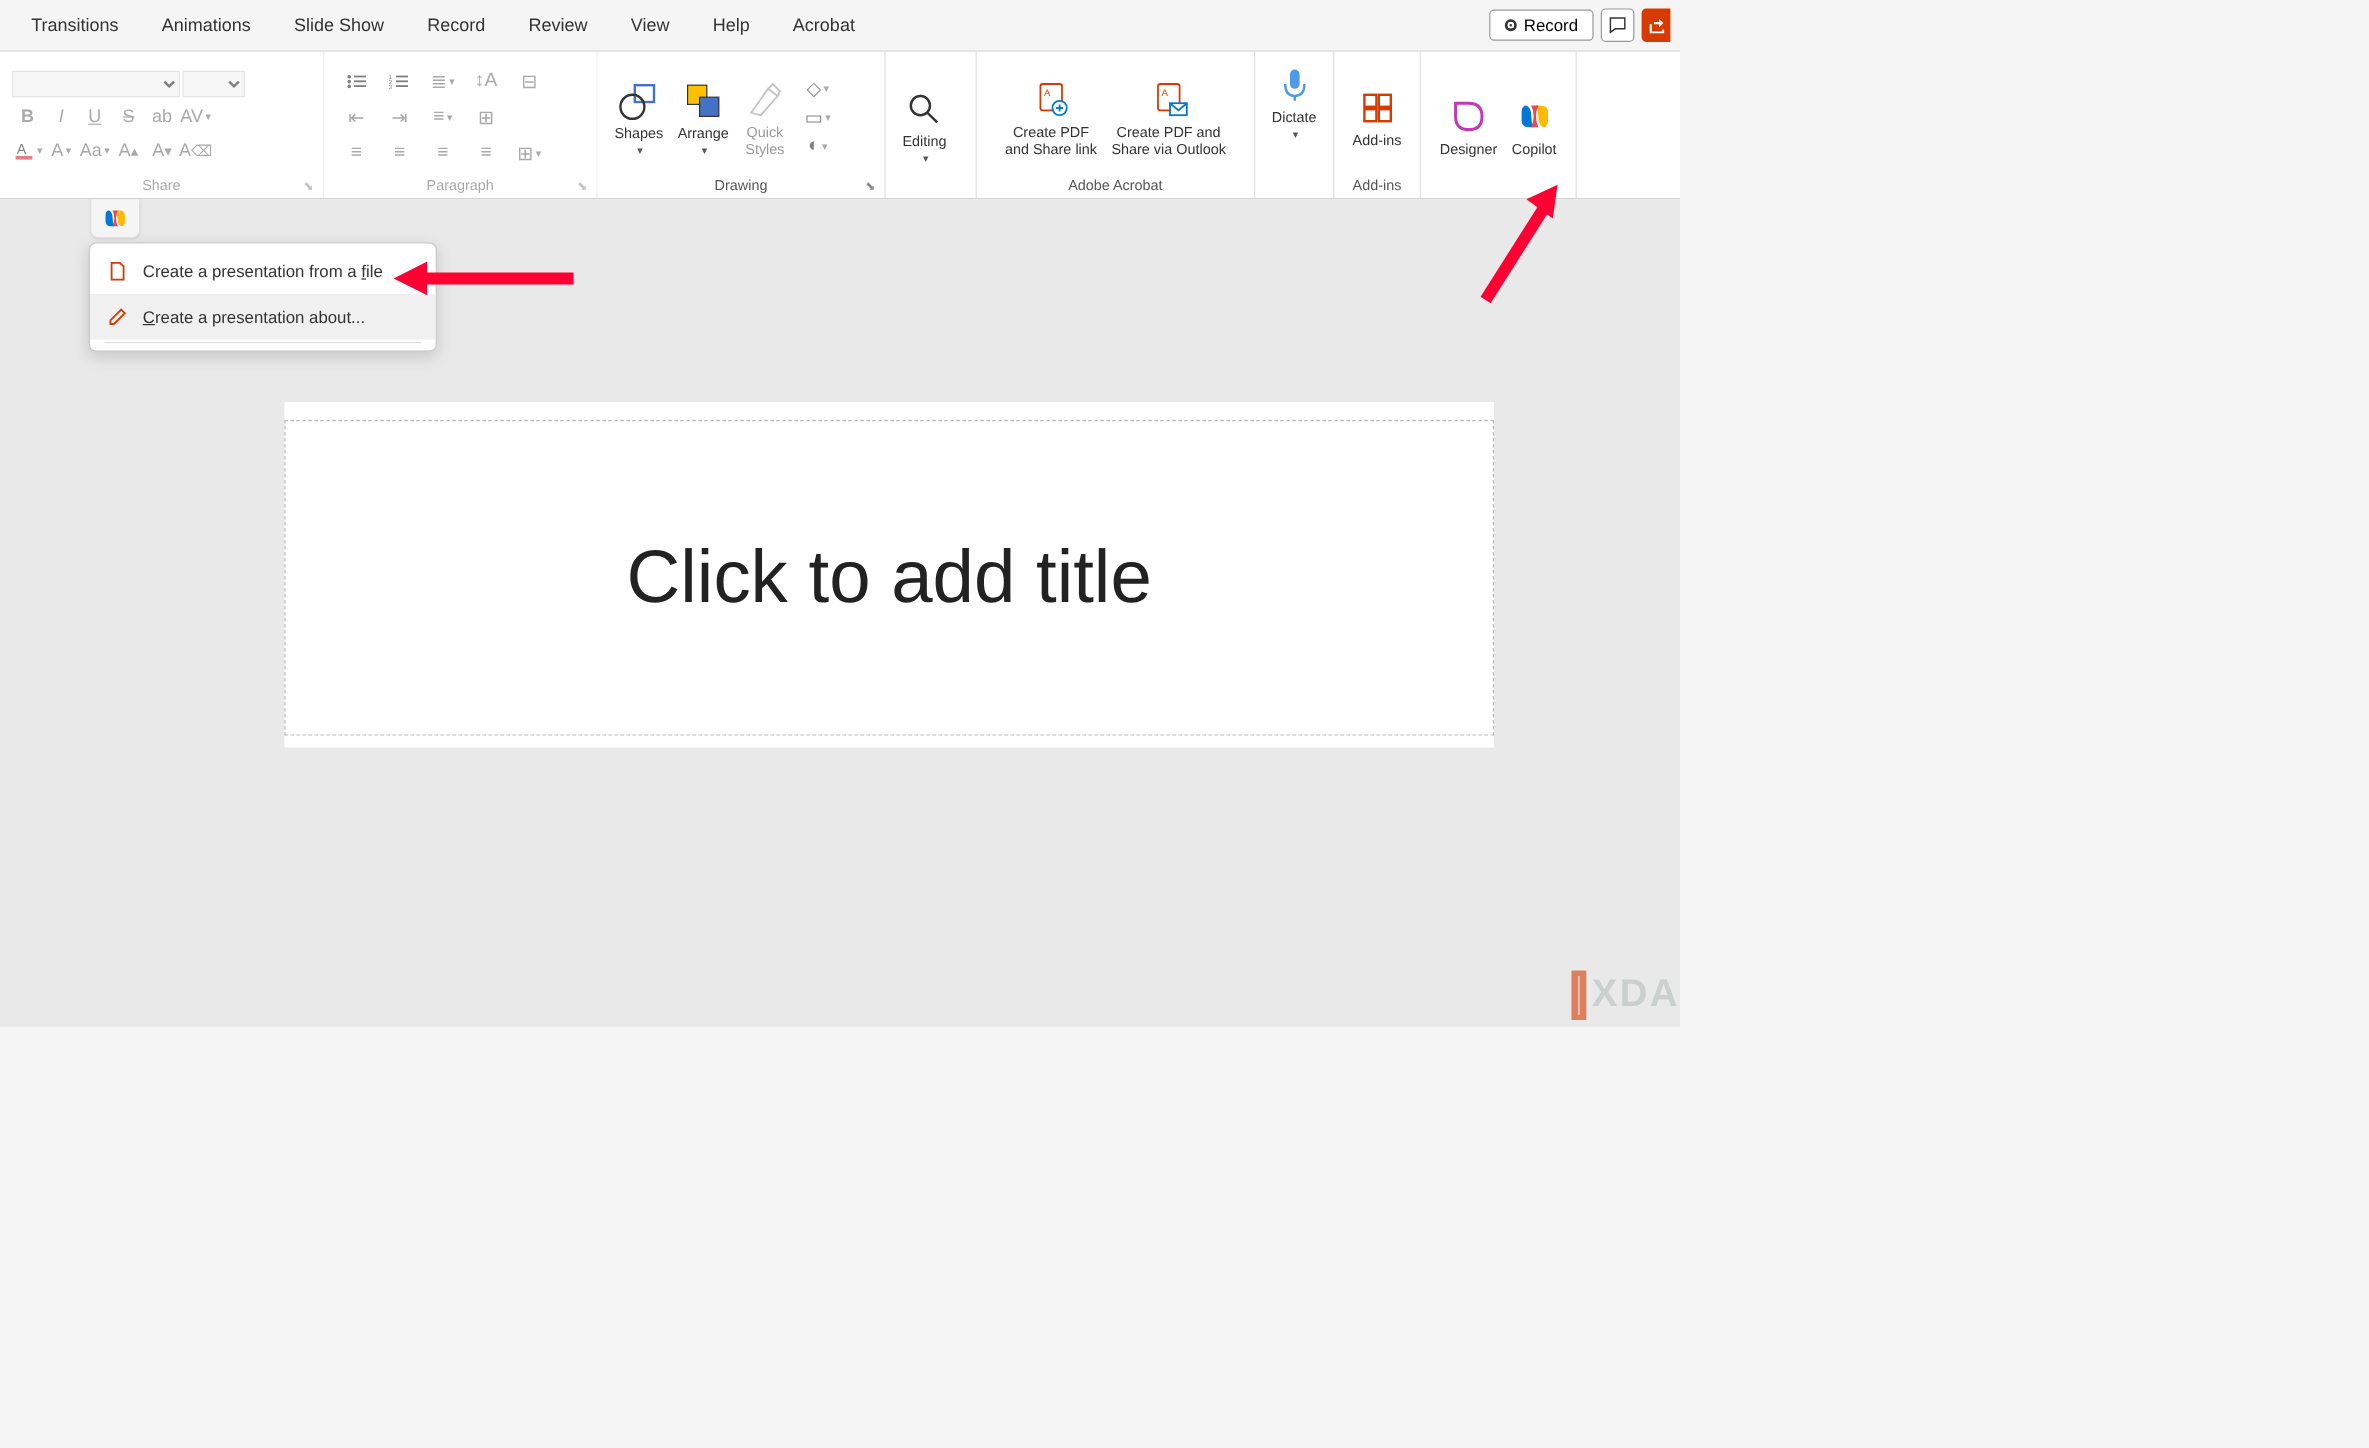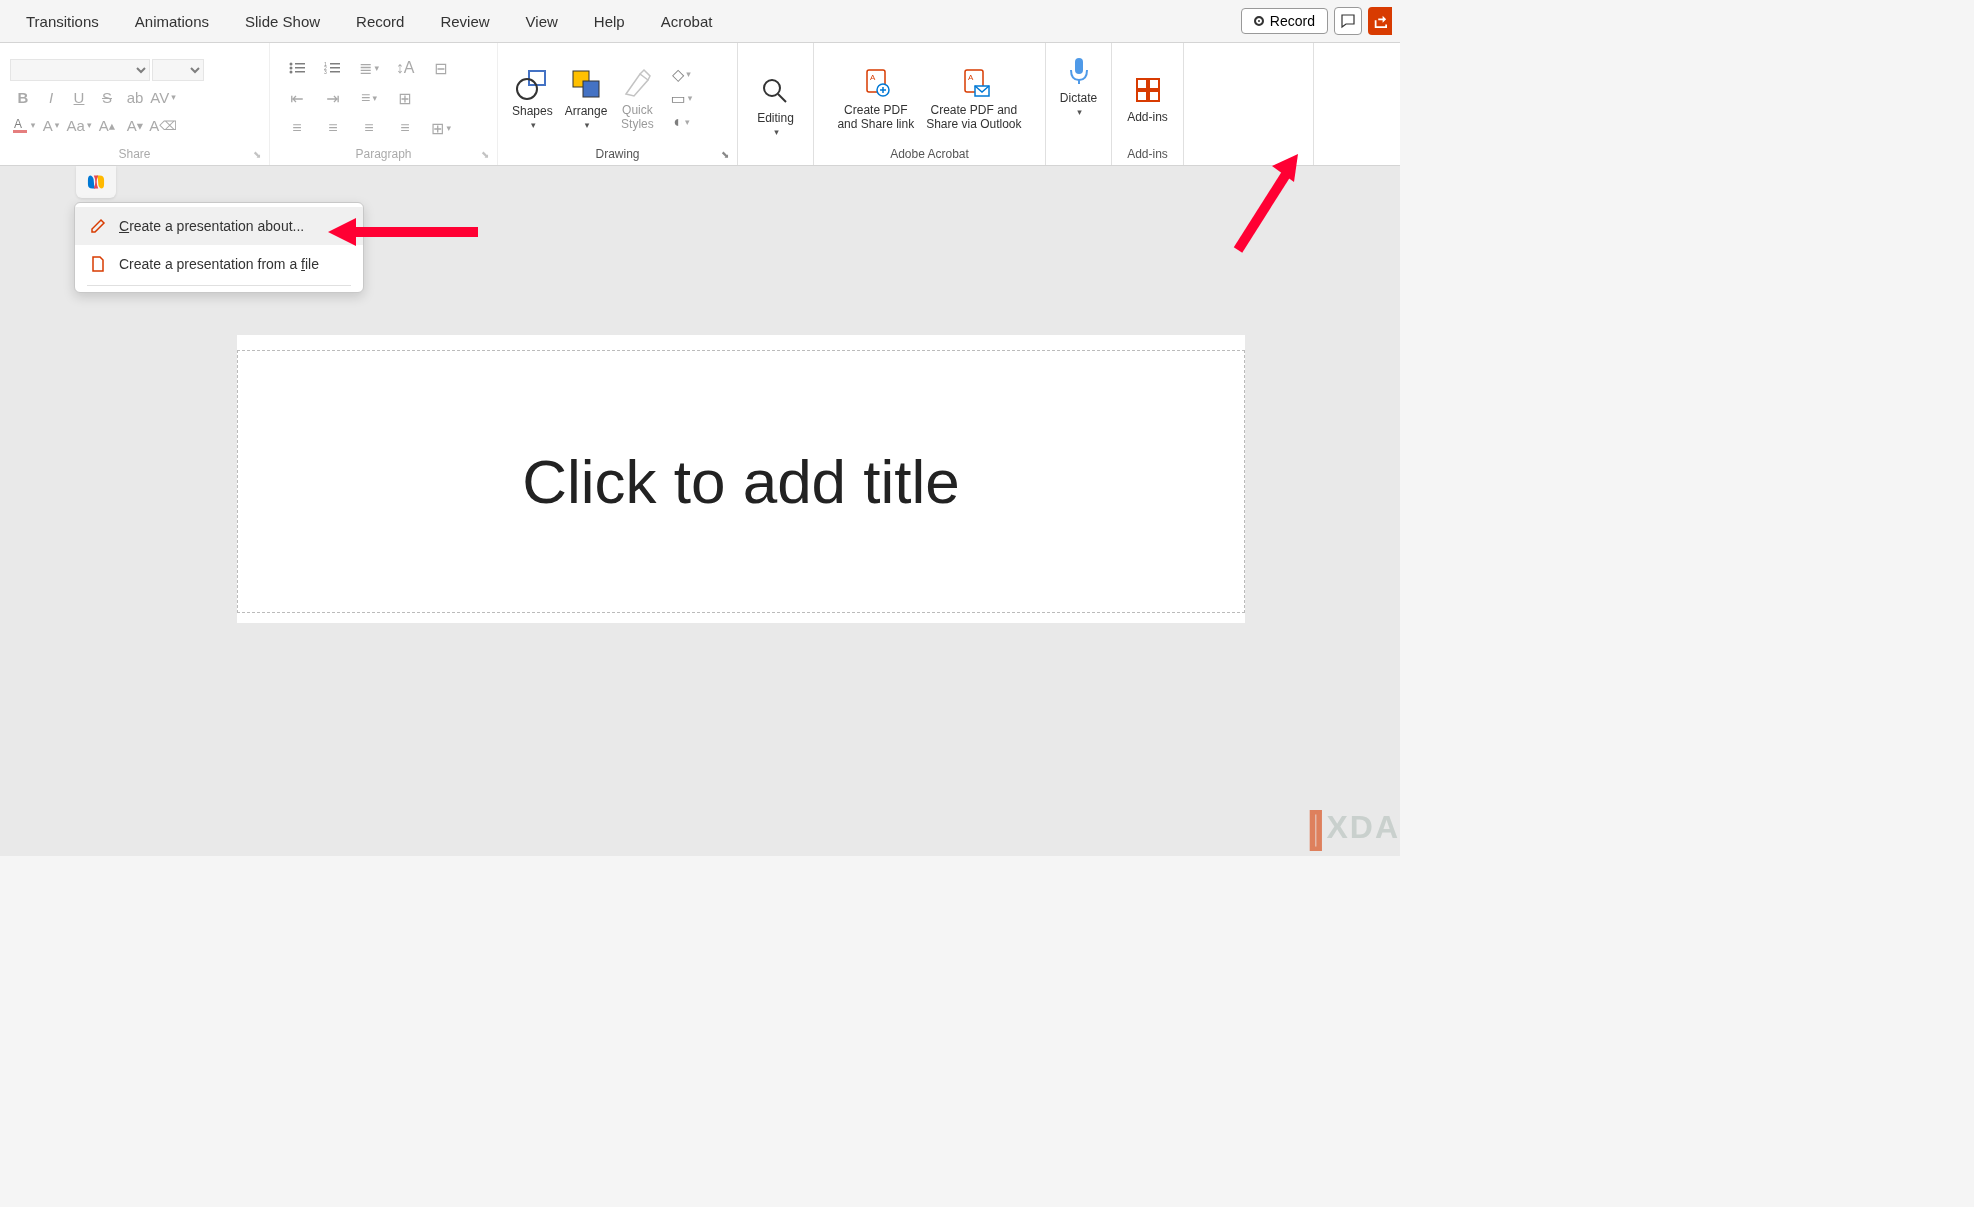--- a/index.html
+++ b/index.html
@@ -230,21 +230,21 @@
         <div class="small-btn">◇<span class="dropdown-caret">▾</span></div>
         <div class="small-btn">▭<span class="dropdown-caret">▾</span></div>
         <div class="small-btn">◐<span class="dropdown-caret">▾</span></div>
       </div>
     </div>
     <div class="ribbon-group-label">Drawing</div>
     <div class="dialog-launcher">⬊</div>
   </div>
 
   <div class="ribbon-group editing-group">
-    <div class="ribbon-group-content" style="justify-content:center">
+    <div class="ribbon-group-content" style="justify-content:flex-start">
       <div class="big-btn">
         <div class="big-btn-icon">
             <svg width="30" height="30">
               <circle cx="12" cy="12" r="8" fill="none" stroke="#333" stroke-width="2"></circle>
               <line x1="18" y1="18" x2="26" y2="26" stroke="#333" stroke-width="2"></line>
             </svg>
           </div>
         <div class="big-btn-label">Editing</div>
         <span class="dropdown-caret">▾</span>
       </div>
@@ -310,49 +310,69 @@
               <rect x="16" y="16" width="10" height="10" fill="none" stroke="#d83b01" stroke-width="2"></rect>
             </svg>
           </div>
         <div class="big-btn-label">Add-ins</div>
       </div>
     </div>
     <div class="ribbon-group-label">Add-ins</div>
   </div>
 
   <div class="ribbon-group designer-group">
+    <div class="ribbon-group-content" style="justify-content:center">
+      <div class="big-btn">
+        <div class="big-btn-icon">
+            <svg width="30" height="30">
+              <path d="M15 4 Q26 4 26 15 Q26 26 15 26 Q4 26 4 15 L4 4 Z" fill="none" stroke="#c239b3" stroke-width="2.5"></path>
+            </svg>
+          </div>
+        <div class="big-btn-label">Designer</div>
+      </div>
+      <div class="big-btn">
+        <div class="big-btn-icon">
+            <svg width="30" height="30" viewBox="0 0 30 30">
+              <path d="M8 6 Q4 6 4 12 L4 18 Q4 24 10 24 L14 24 Q12 20 12 14 Q12 8 8 6Z" fill="#0078d4"></path>
+              <path d="M22 24 Q26 24 26 18 L26 12 Q26 6 20 6 L16 6 Q18 10 18 16 Q18 22 22 24Z" fill="#ffb900"></path>
+              <path d="M12 6 L18 6 Q16 10 16 15 Q16 20 18 24 L12 24 Q14 20 14 15 Q14 10 12 6Z" fill="#e74856"></path>
+            </svg>
+          </div>
+        <div class="big-btn-label">Copilot</div>
+      </div>
+    </div>
     <div class="ribbon-group-label"></div>
   </div>
 </div>
 
 <div class="canvas-area">
   <div class="copilot-badge">
     <svg width="22" height="22" viewBox="0 0 30 30">
         <path d="M8 6 Q4 6 4 12 L4 18 Q4 24 10 24 L14 24 Q12 20 12 14 Q12 8 8 6Z" fill="#0078d4"></path>
         <path d="M22 24 Q26 24 26 18 L26 12 Q26 6 20 6 L16 6 Q18 10 18 16 Q18 22 22 24Z" fill="#ffb900"></path>
         <path d="M12 6 L18 6 Q16 10 16 15 Q16 20 18 24 L12 24 Q14 20 14 15 Q14 10 12 6Z" fill="#e74856"></path>
       </svg>
   </div>
 
   <div class="copilot-menu">
+    <div class="copilot-menu-item">
+      <span class="copilot-menu-icon">
+          <svg width="18" height="18">
+            <path d="M4 2 L11 2 L14 5 L14 16 L4 16 Z" fill="none" stroke="#d83b01" stroke-width="1.5"></path>
+          </svg>
+        </span>
+      <span><span>Create a presentation from a </span><span class="underline-char">f</span><span>ile</span></span>
+    </div>
     <div class="copilot-menu-item highlighted">
       <span class="copilot-menu-icon">
           <svg width="18" height="18">
             <path d="M3 15 L3 12 L12 3 L15 6 L6 15 Z" fill="none" stroke="#d83b01" stroke-width="1.5"></path>
           </svg>
         </span>
       <span><span class="underline-char">C</span><span>reate a presentation about...</span></span>
-    </div>
-    <div class="copilot-menu-item">
-      <span class="copilot-menu-icon">
-          <svg width="18" height="18">
-            <path d="M4 2 L11 2 L14 5 L14 16 L4 16 Z" fill="none" stroke="#d83b01" stroke-width="1.5"></path>
-          </svg>
-        </span>
-      <span><span>Create a presentation from a </span><span class="underline-char">f</span><span>ile</span></span>
     </div>
     <div class="copilot-menu-divider"></div>
   </div>
 
   <svg class="arrow arrow1" width="160" height="40">
     <path d="M150 20 L20 20" stroke="#ff0033" stroke-width="10"></path>
     <path d="M0 20 L28 6 L28 34 Z" fill="#ff0033"></path>
   </svg>
   <svg class="arrow arrow2" width="100" height="120">
     <path d="M20 110 L72 28" stroke="#ff0033" stroke-width="10"></path>

